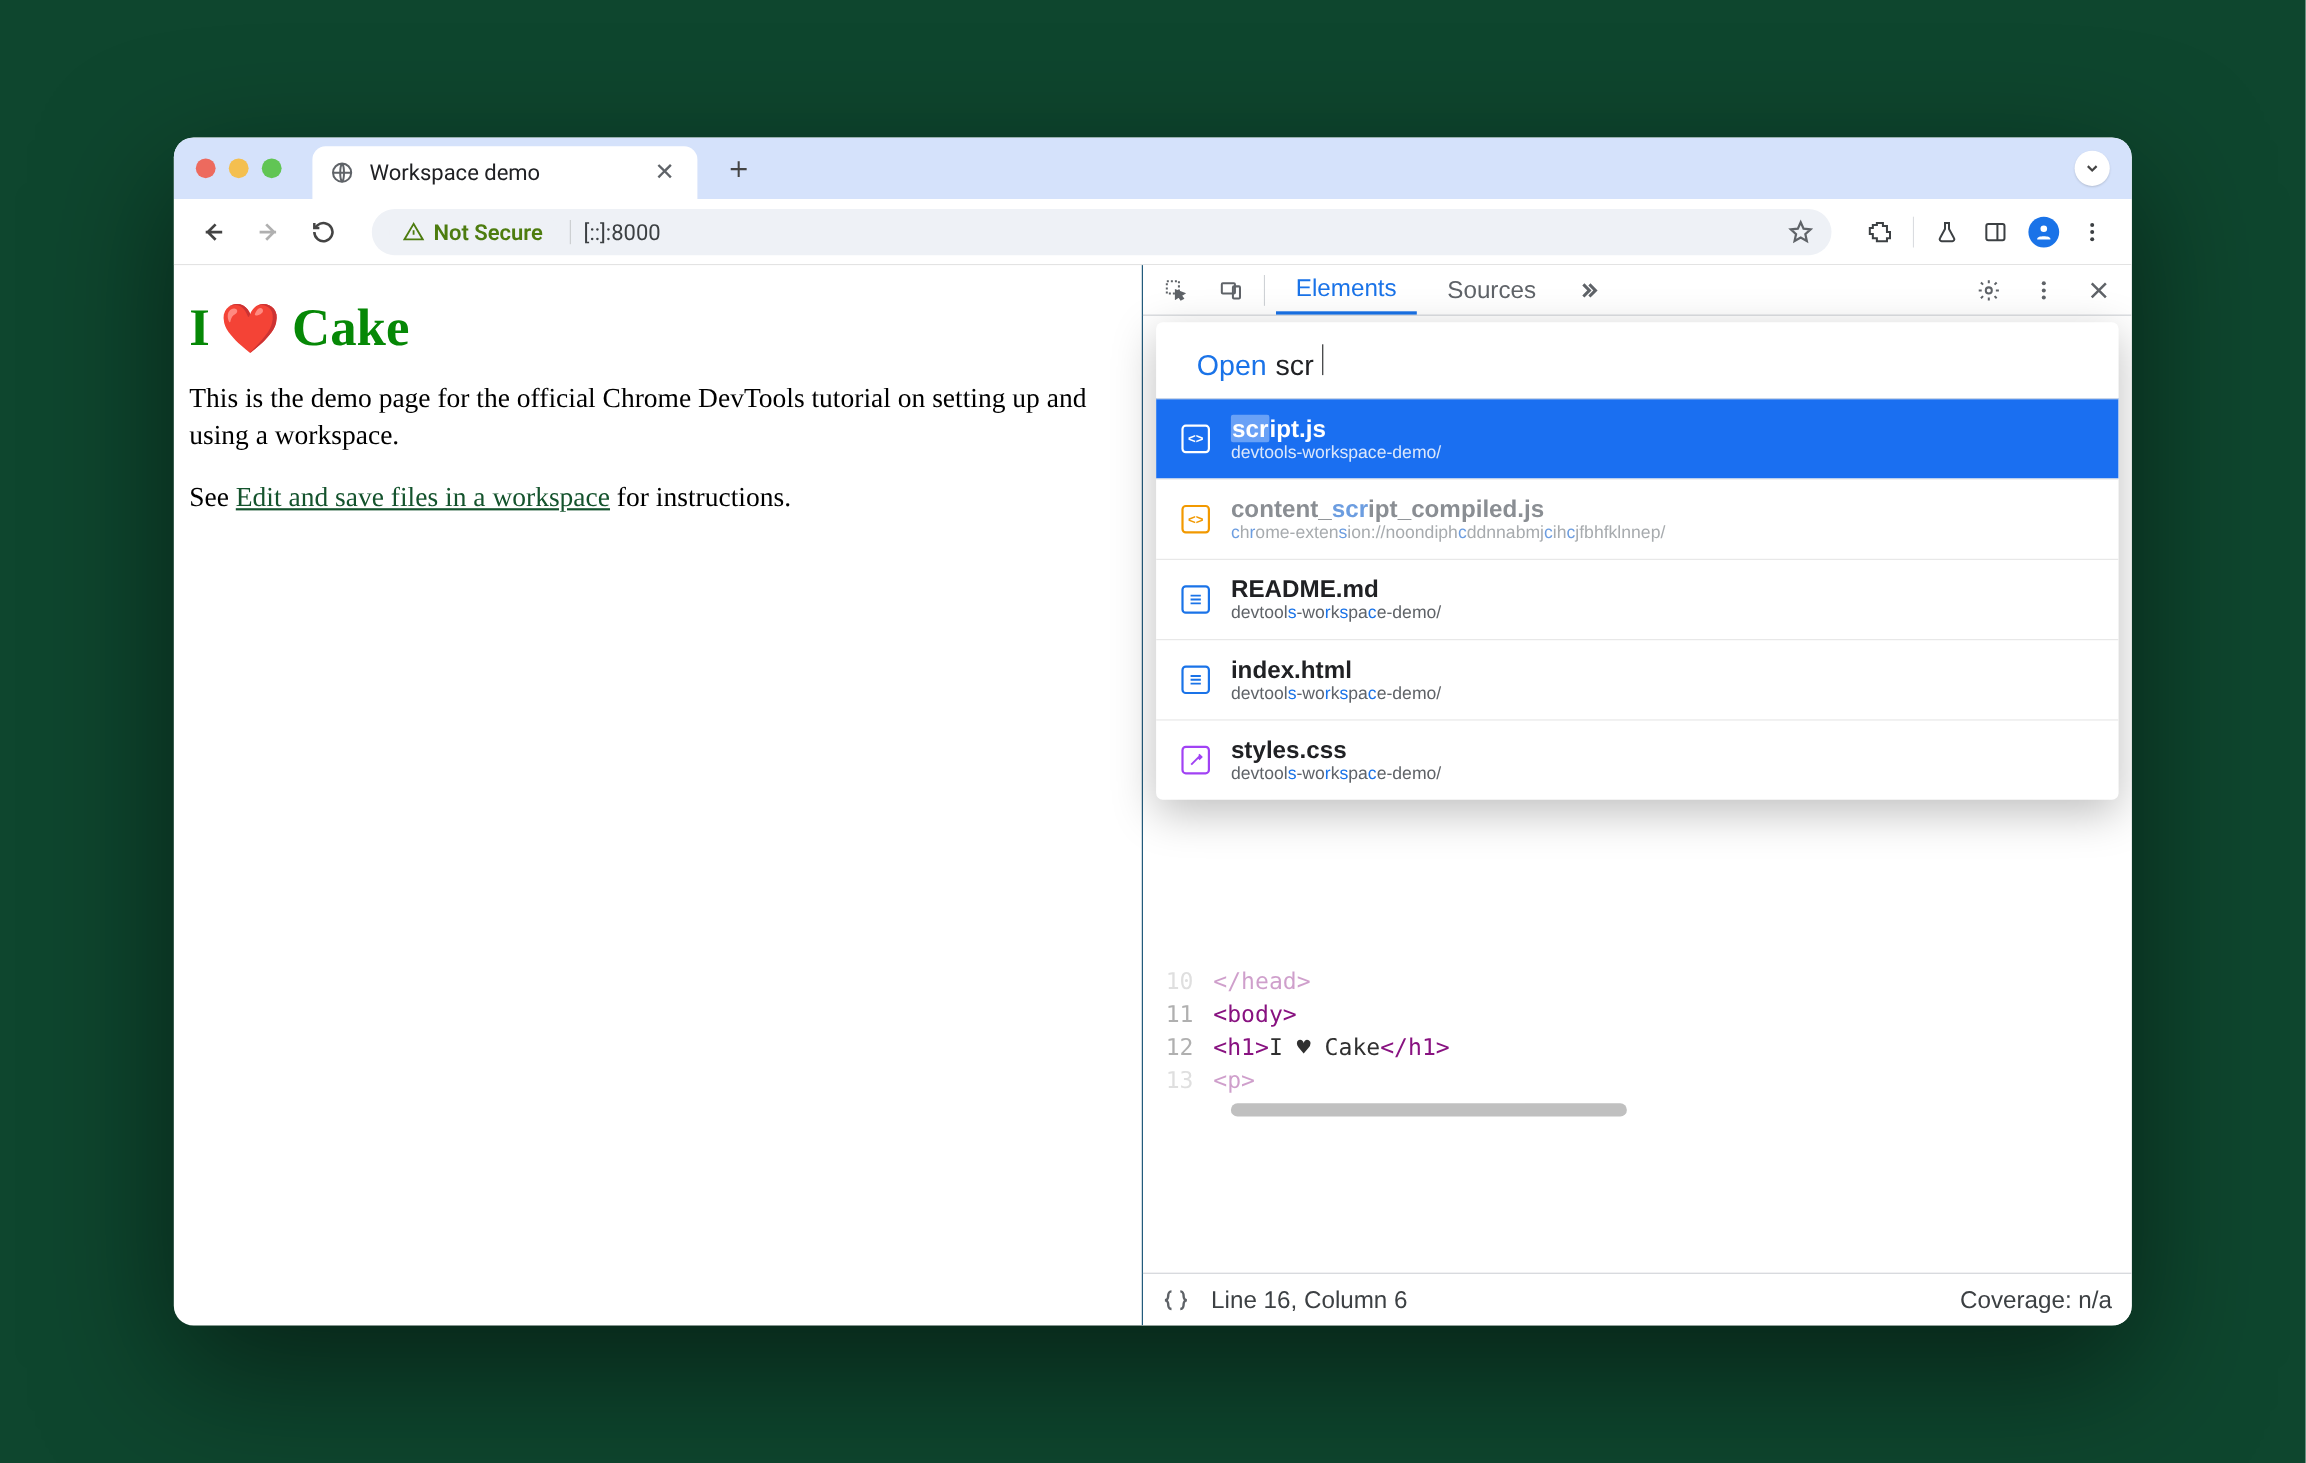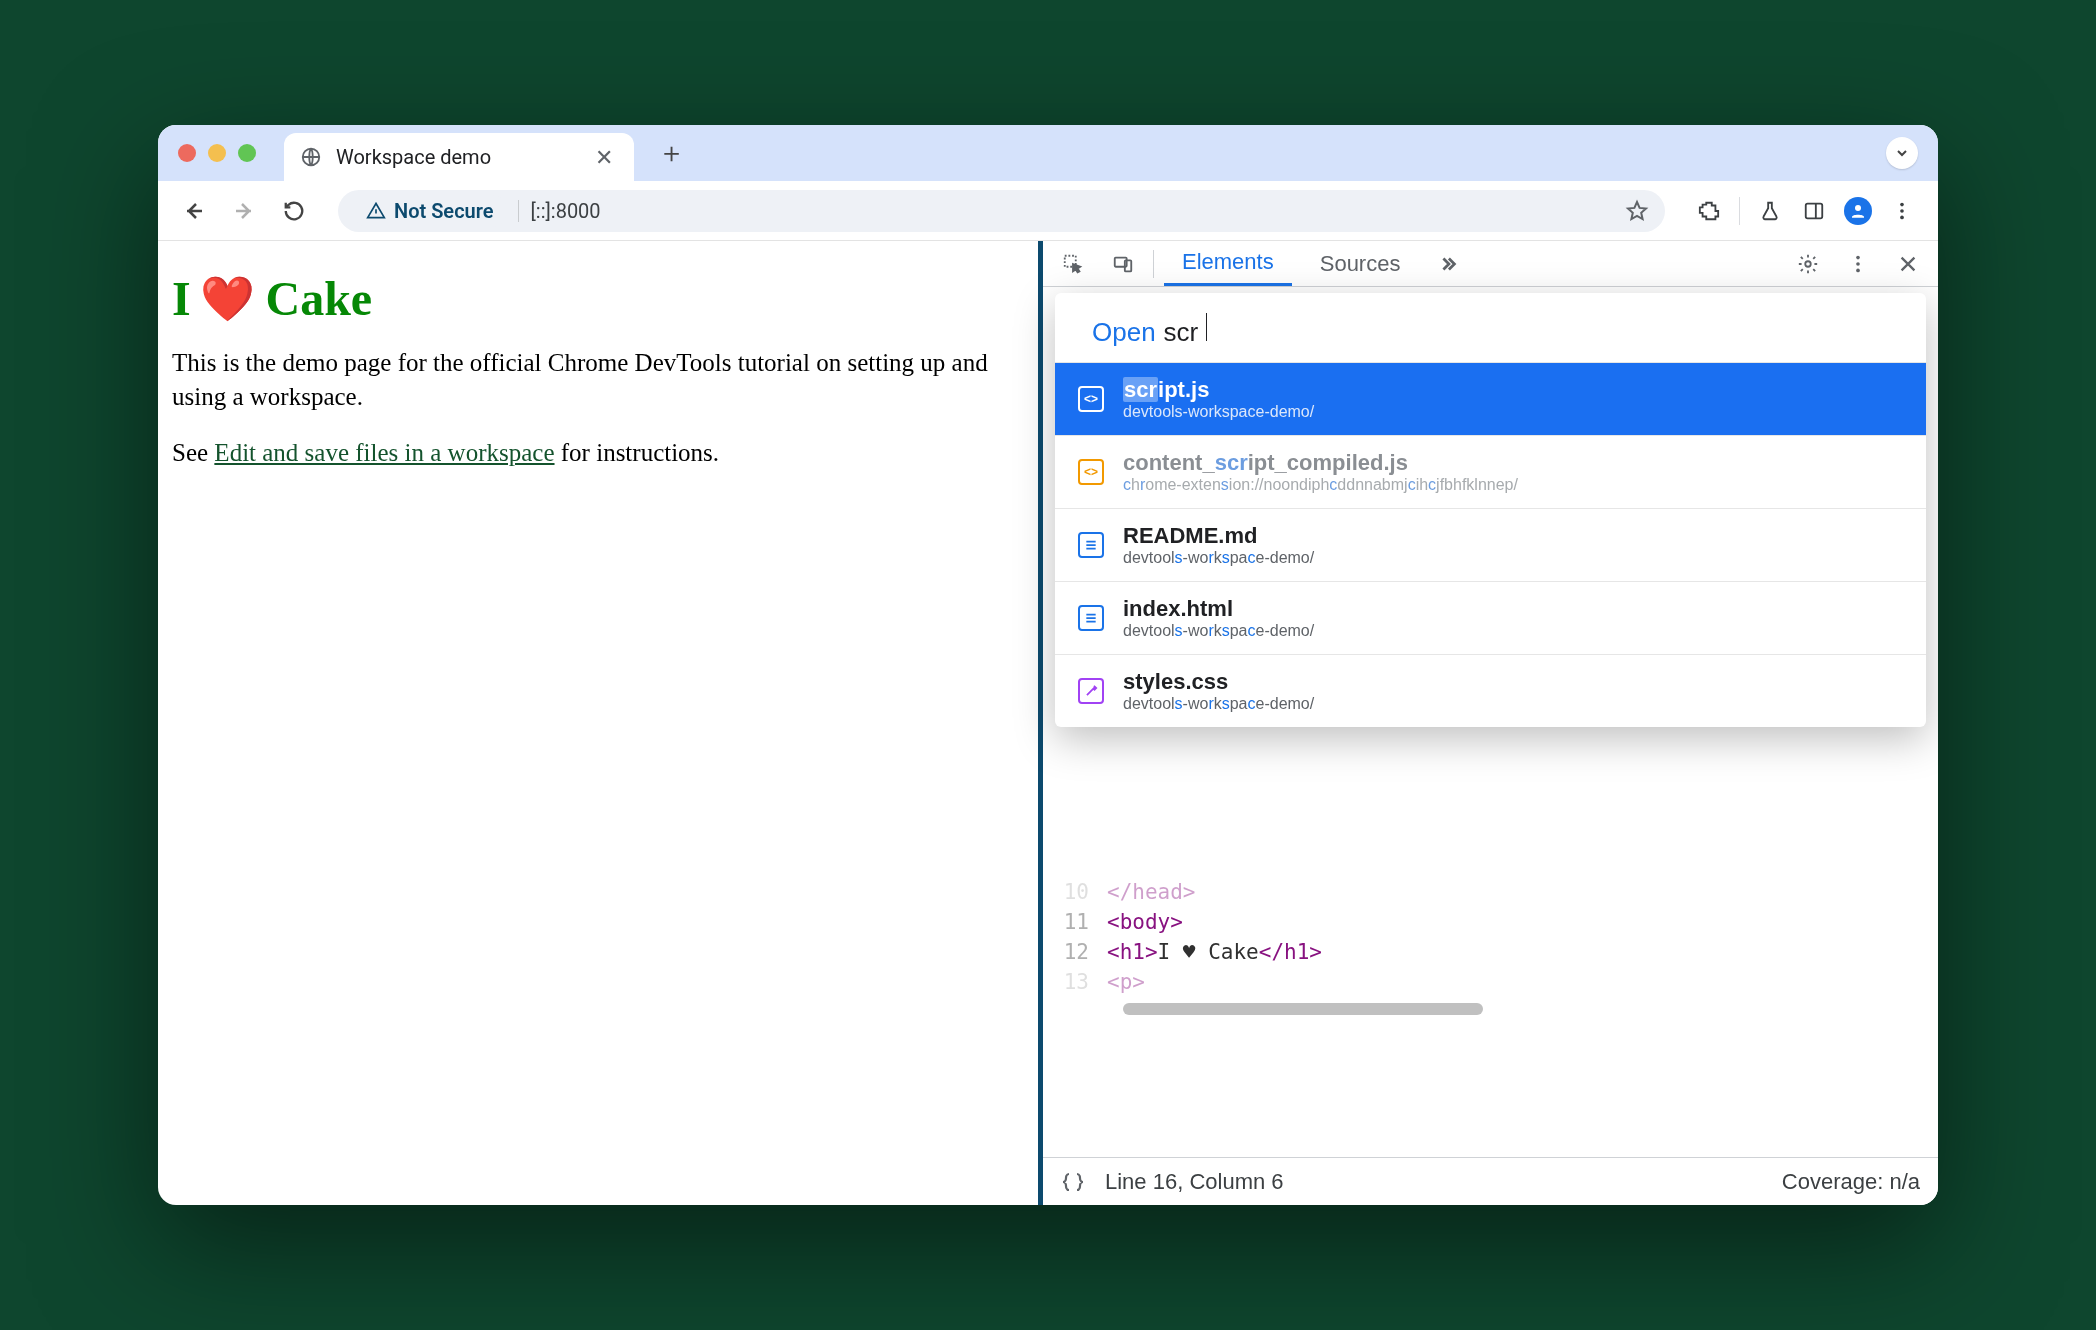--- a/index.html
+++ b/index.html
@@ -74,21 +74,21 @@
     border-radius: 21px;
     display:flex;
     align-items:center;
     padding: 0 16px;
     gap: 12px;
     margin: 0 14px;
     font-size: 20px;
     color:#3c4043;
   }
   .omnibox .secure-chip {
-    display:flex; align-items:center; gap:8px; font-weight:600; color:#0c4a6e;
+    display:flex; align-items:center; gap:8px; font-weight:600; color:#4d7c0f;
     padding: 4px 12px; border-radius:14px; background: #eef1f6;
   }
   .omnibox .secure-chip svg { width:20px; height:20px; }
   .omnibox .sep { width:1px; height:22px; background:#c9cccf; }
   .omnibox .url { font-family: inherit; }
   .toolbar .right-icons { display:flex; align-items:center; gap:4px; }
   .toolbar .vsep { width:1px; height:28px; background:#dadce0; margin:0 6px;}
   .avatar { width:28px; height:28px; border-radius:50%; background:#1a73e8; display:flex; align-items:center;justify-content:center; color:#fff;}
   .avatar svg{ width:18px;height:18px;}
   
@@ -104,21 +104,21 @@
     font-family: "Times New Roman", Times, serif;
     color:#000;
   }
   .page h1 { font-size: 48px; color:#068806; font-weight:700; display:flex; align-items:center; gap:10px; margin-bottom:20px;}
   .page .heart { font-family:-apple-system, sans-serif; font-size:44px; }
   .page p { font-size: 25px; line-height:1.35; margin-bottom:22px;}
   .page a { color:#14532d; text-decoration: underline; }
   
   .devtools {
     flex:1;
-    border-left: 5px solid #0c4a6e;
+    border-left: 1px solid #0c4a6e;
     display:flex;
     flex-direction:column;
     background:#fff;
     position:relative;
     font-family: "Helvetica Neue", Arial, sans-serif;
   }
   .dt-top {
     height:46px;
     border-bottom:1px solid #cfd2d6;
     display:flex;

